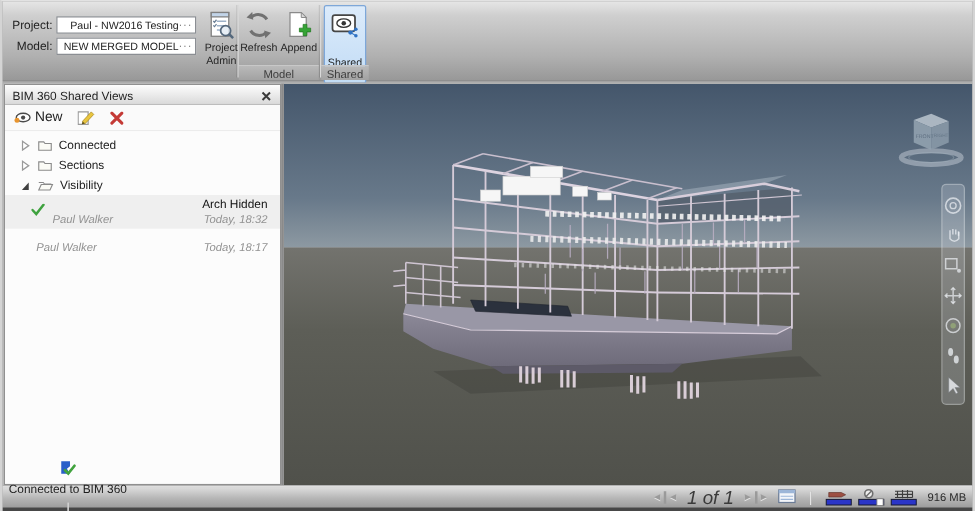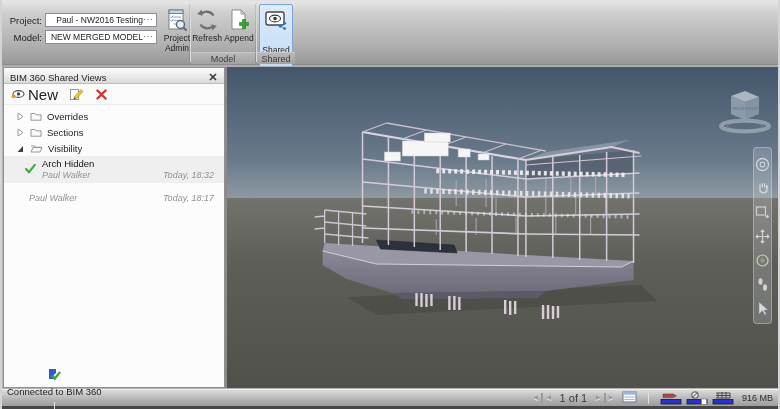--- a/index.html
+++ b/index.html
@@ -37,30 +37,30 @@
   .main { position:absolute; top:65px; left:0; right:0; bottom:20px; background:#b2b2b2; display:flex; }
   .panel { width:222px; margin:1px 0 1px 1px; background:#fcfcfc; border:1px solid #909090;
            display:flex; flex-direction:column; }
   .panel-header { height:16px; flex:0 0 16px; display:flex; align-items:flex-end; padding:0 4px 0 6px;
                   background:linear-gradient(#fdfdfd,#dadada); border-bottom:1px solid #bcbcbc;
                   font-size:9.5px; color:#1f1f1f; }
   .panel-close { margin-left:auto; width:14px; height:12px; display:flex; align-items:center;
                  justify-content:center; cursor:pointer; }
   .panel-toolbar { height:21px; flex:0 0 21px; display:flex; align-items:center; gap:12px;
                    padding:0 7px; background:#fafafa; border-bottom:1px solid #ececec; }
-  .tool { display:flex; align-items:center; gap:3px; font-size:15px; color:#222; cursor:pointer;text-align:right; }
+  .tool { display:flex; align-items:center; gap:3px; font-size:11px; color:#222; cursor:pointer;text-align:right; }
   .tree { flex:1; background:#fcfcfc; padding-top:3px; overflow:hidden; }
   .tree-row { height:16px; display:flex; align-items:center; padding-left:13px; gap:5px;
               font-size:9.5px; color:#1c1c1c; cursor:pointer; }
   .tree-row .arrow { width:8px; display:flex; }
   .entry { position:relative; padding:2px 10px 3px 38px; cursor:pointer; }
   .entry.selected { background:#efefef; }
   .entry.root { padding-left:25px; margin-top:7px; }
   .entry .check { position:absolute; left:21px; top:4px; }
-  .e-name { font-size:9.5px; color:#111; }
+  .e-name { font-size:9.5px; color:#111;text-align:right; }
   .e-meta { display:flex; justify-content:space-between; font-size:9px; color:#929292; margin-top:1px;font-style:italic; }
 
   
   .viewport { position:relative; flex:1; margin:1px 0; border-left:2px solid #8a8a8a; overflow:hidden; }
   .scene { position:absolute; inset:0; width:100%; height:100%; display:block; }
   .viewcube { position:absolute; left:490px; top:21px; width:56px; height:46px; cursor:pointer; }
   .navbar { position:absolute; right:6px; top:80px; width:19px; height:177px; border-radius:4px;
             background:rgba(215,220,226,0.22); border:1px solid rgba(245,248,250,0.3);
             display:flex; flex-direction:column; align-items:center; padding-top:4px; }
   .nav-btn { width:17px; height:24px; display:flex; align-items:center; justify-content:center; cursor:pointer; }
@@ -70,21 +70,21 @@
                background:linear-gradient(#dcdcdc,#b5b5b5 55%,#9d9d9d);
                border-top:1px solid #efefef; border-bottom:3px solid #474747;
                display:flex; align-items:center; padding:0 5px; font-size:9.5px; color:#1e1e1e; }
   .sdiv { width:1px; height:11px; background:#8f8f8f; border-right:1px solid #e4e4e4; margin:0 7px; }
   .sb-left { display:flex; align-items:center; gap:5px;flex-direction:column; }
   .sb-right { margin-left:auto; display:flex; align-items:center; gap:4px; }
   .pager { display:flex; align-items:center; gap:2px; color:#9a9a9a; font-size:8px; }
   .pg { cursor:pointer; color:#9a9a9a; text-shadow:0 1px 0 #e8e8e8; line-height:10px; }
   .pg.bar-l { border-left:2px solid #9a9a9a; padding-left:1px; }
   .pg.bar-r { border-right:2px solid #9a9a9a; padding-right:1px; }
-  .page-label { color:#3a3a3a; font-size:11px; margin:0 5px; }
+  .page-label { color:#3a3a3a; font-size:15px; margin:0 5px;font-style:italic; }
   .meter { display:flex; flex-direction:column; align-items:center; width:22px; cursor:default; }
   .mem { font-size:9px; color:#2b2b2b; margin-left:4px; }
 </style>
 </head>
 <body>
 
 <div class="app">
 
   <div class="ribbon">
 
@@ -213,21 +213,21 @@
       <div class="tree">
         <div class="tree-row">
           <span class="arrow">
             <svg width="7" height="9" viewBox="0 0 7 9">
                 <polygon points="1,1 6,4.5 1,8" fill="#ffffff" stroke="#9a9a9a" stroke-width="1"></polygon>
               </svg>
           </span>
           <svg width="12" height="10" viewBox="0 0 12 10">
             <path d="M1,2.5 h4 l1,1.3 h5 v5.4 h-10 z" fill="#fbfbf6" stroke="#8a8a8a" stroke-width="0.9"></path>
           </svg>
-          <span>Overrides</span>
+          <span>Connected</span>
         </div>
 
         <div class="tree-row">
           <span class="arrow">
             <svg width="7" height="9" viewBox="0 0 7 9">
                 <polygon points="1,1 6,4.5 1,8" fill="#ffffff" stroke="#9a9a9a" stroke-width="1"></polygon>
               </svg>
           </span>
           <svg width="12" height="10" viewBox="0 0 12 10">
             <path d="M1,2.5 h4 l1,1.3 h5 v5.4 h-10 z" fill="#fbfbf6" stroke="#8a8a8a" stroke-width="0.9"></path>

